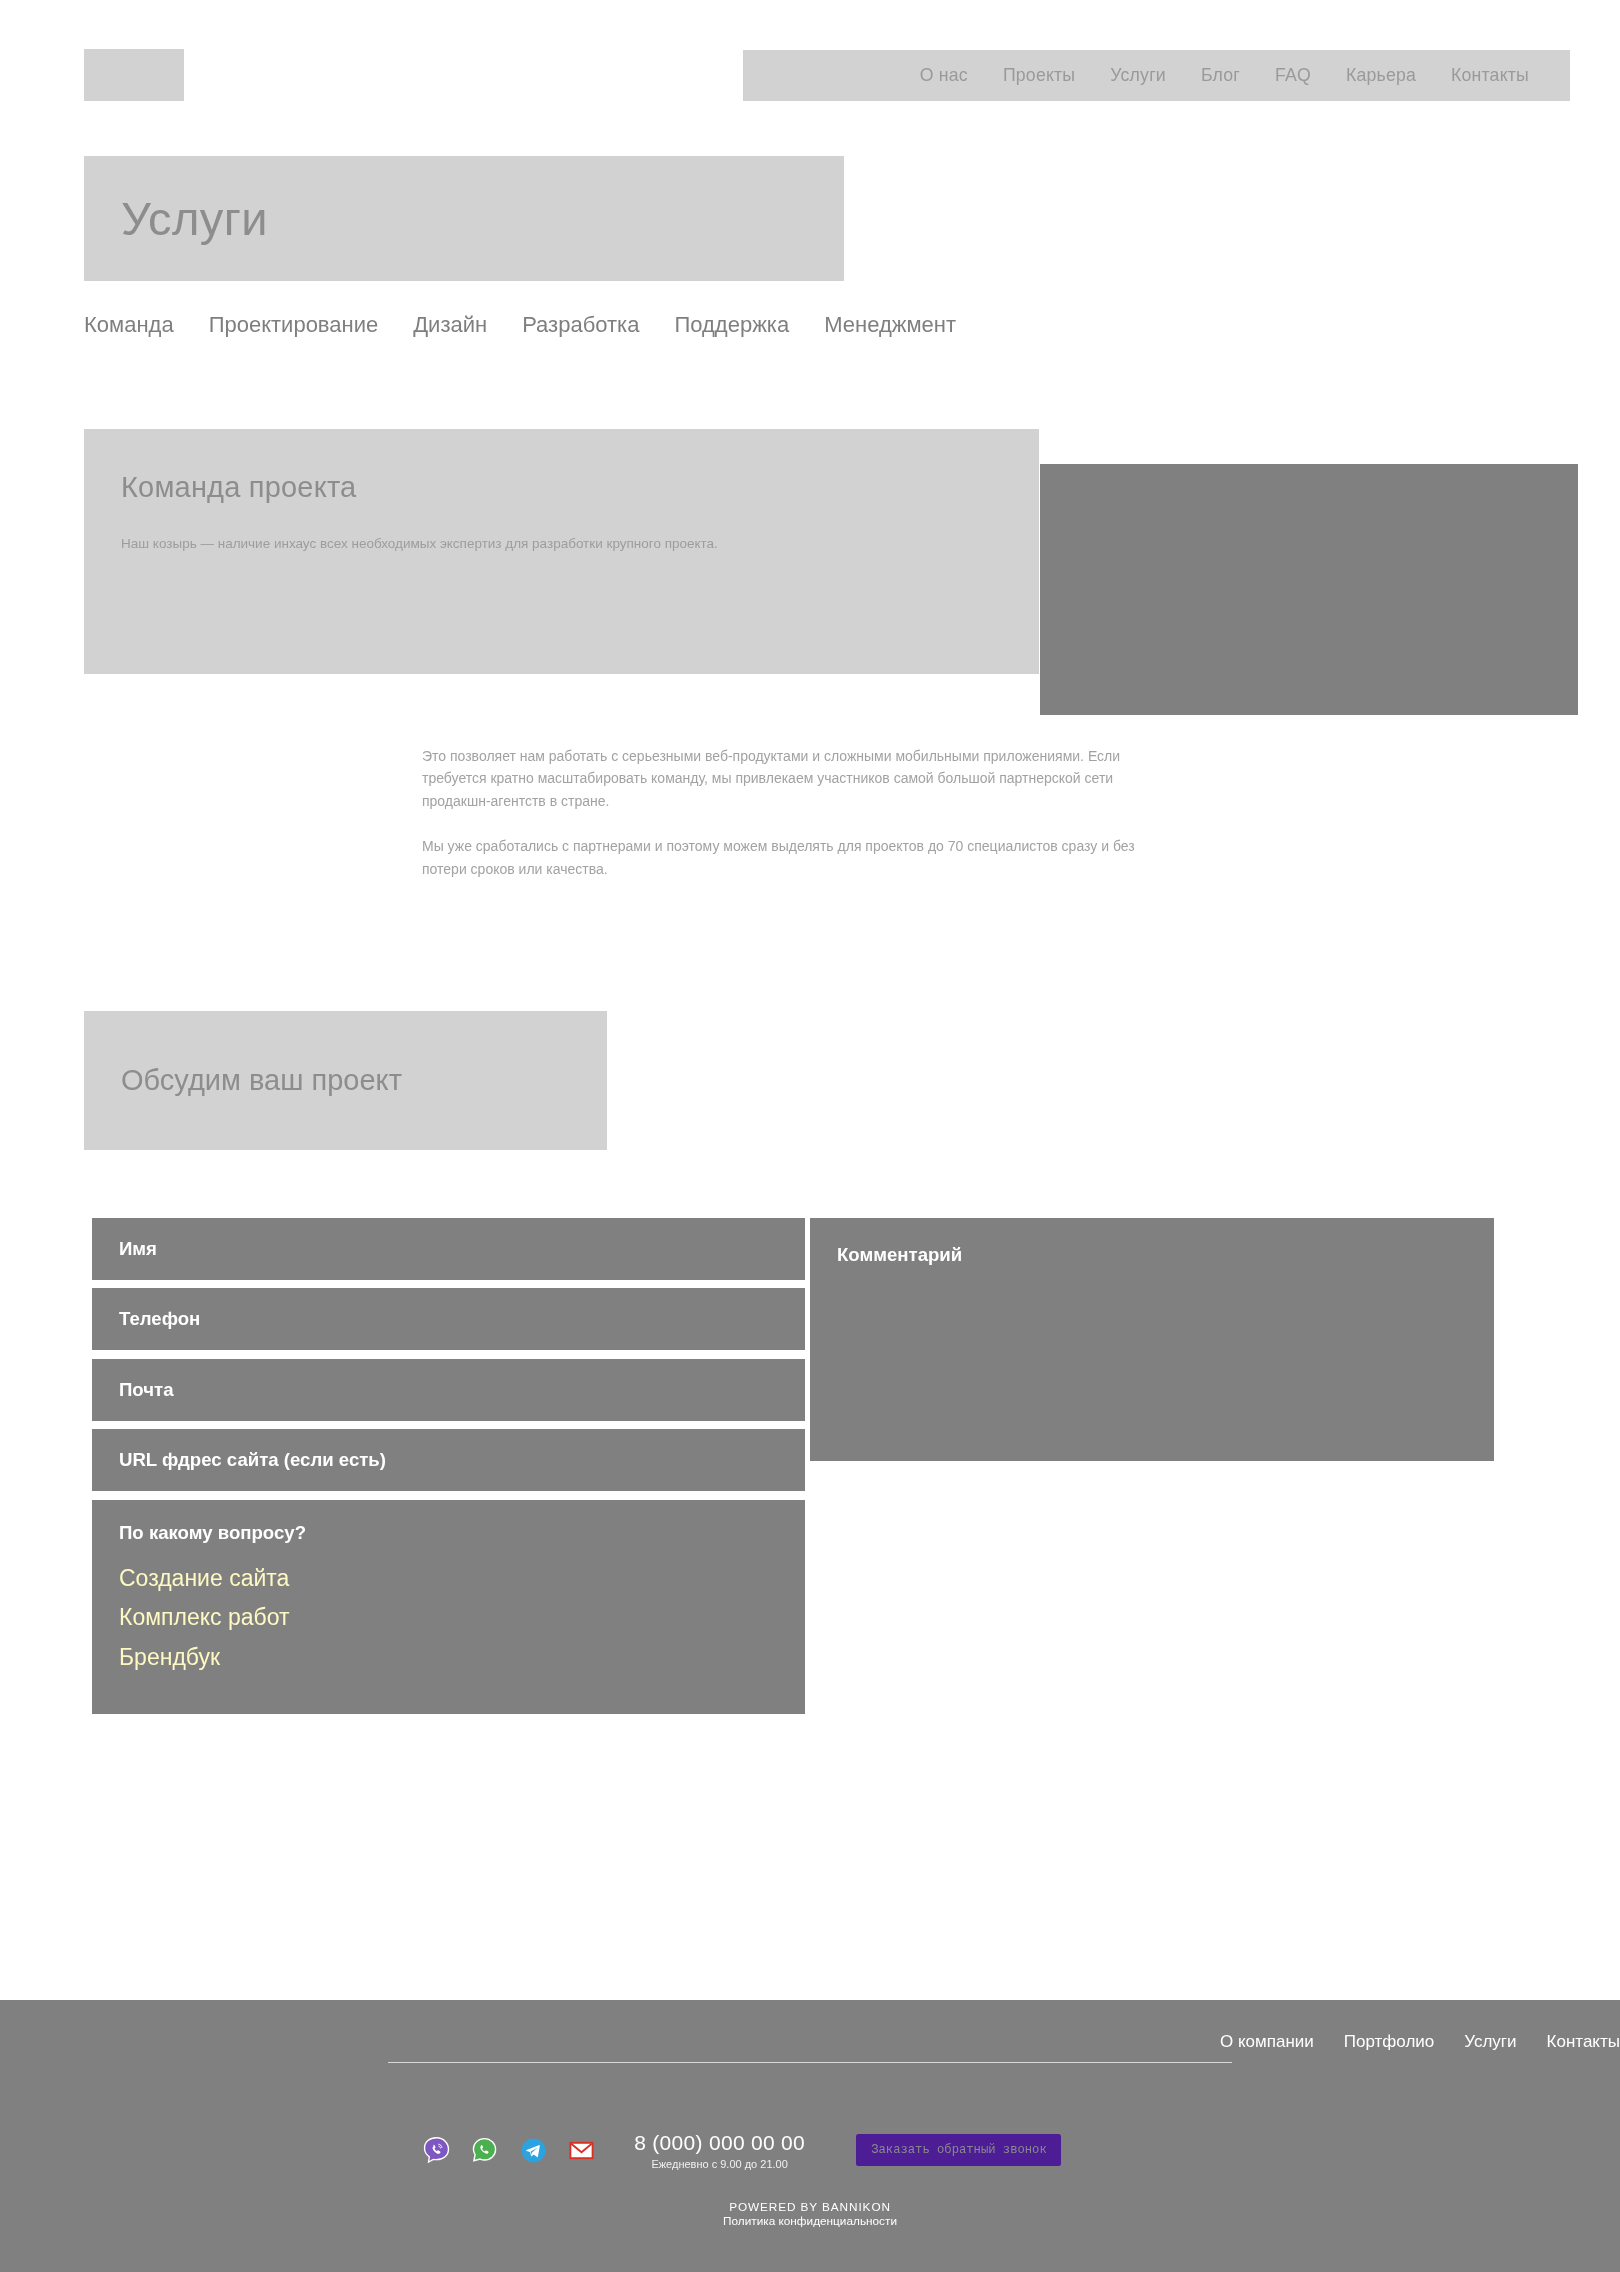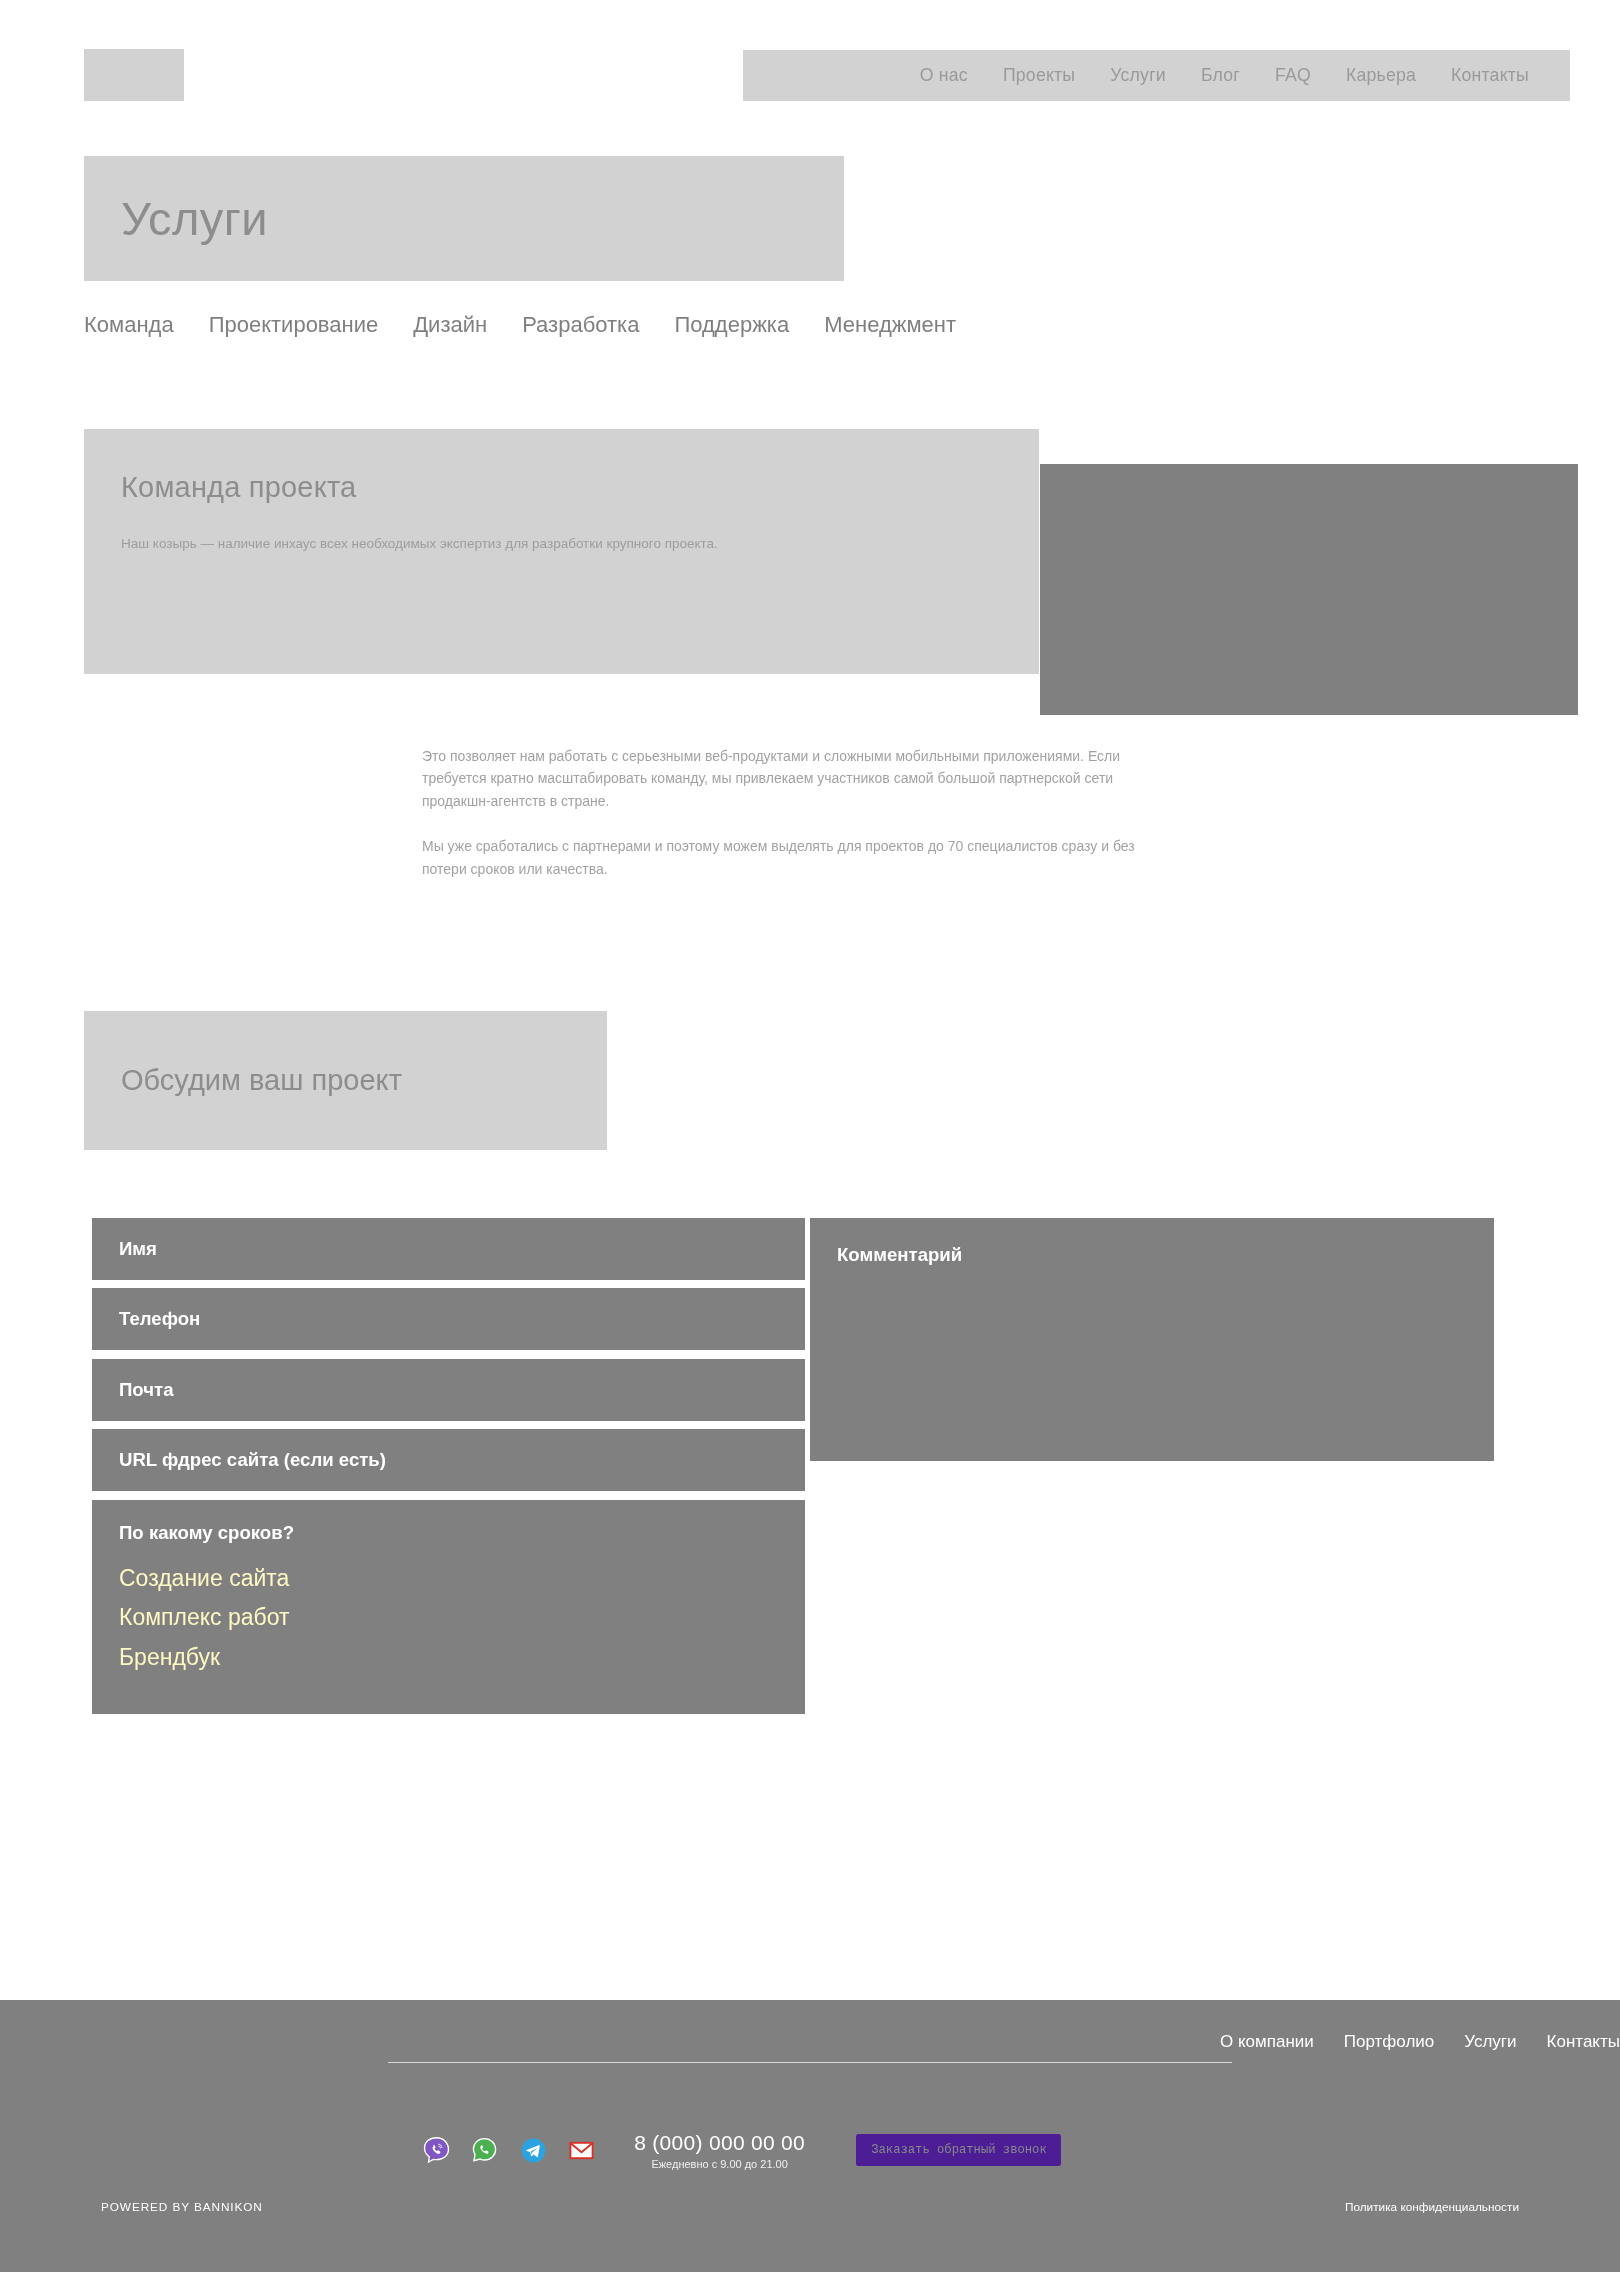--- a/index.html
+++ b/index.html
@@ -270,20 +270,21 @@
     font-family: Liberation Mono, monospace;
   }
   .footer-bottom {
     position: absolute;
     left: 0; top: 2200px;
     width: 1620px;
     padding: 0 101px;
     display: flex;
     justify-content: space-between;
     align-items: center;
+    flex-direction: column;
   }
   .powered-by {
     color: #ffffff;
     font-size: 11.8px;
     letter-spacing: 0.9px;
   }
   .privacy-link {
     color: #ffffff;
     font-size: 11.8px;
     text-decoration: none;
@@ -333,21 +334,21 @@
   <h2 class="discuss-title">Обсудим ваш проект</h2>
 </div>
 
 <div class="form-left">
   <div class="field">Имя</div>
   <div class="field">Телефон</div>
   <div class="field">Почта</div>
   <div class="field">URL фдрес сайта (если есть)</div>
 
   <div class="question-box">
-    <div class="question-title">По какому сроков?</div>
+    <div class="question-title">По какому вопросу?</div>
     <div class="option">Создание сайта</div>
     <div class="option">Комплекс работ</div>
     <div class="option">Брендбук</div>
   </div>
 </div>
 
 <div class="form-right">
   <div class="comment-box">Комментарий</div>
 </div>
 

